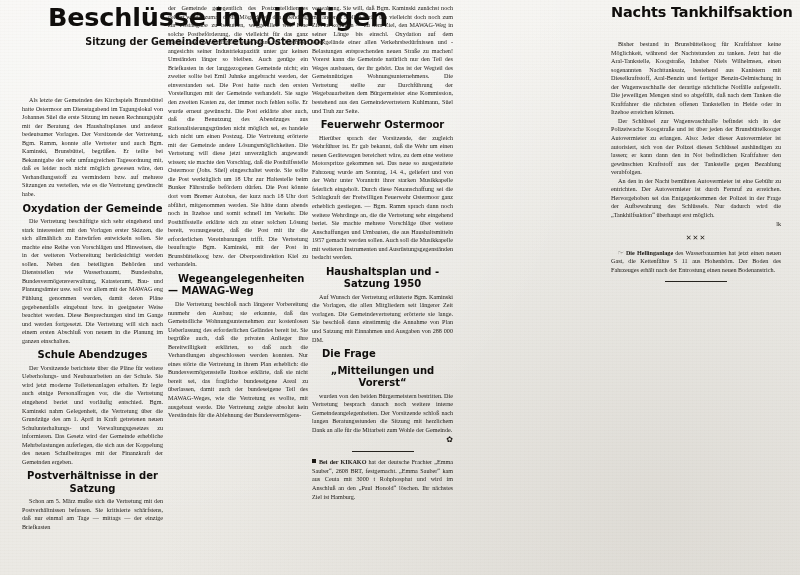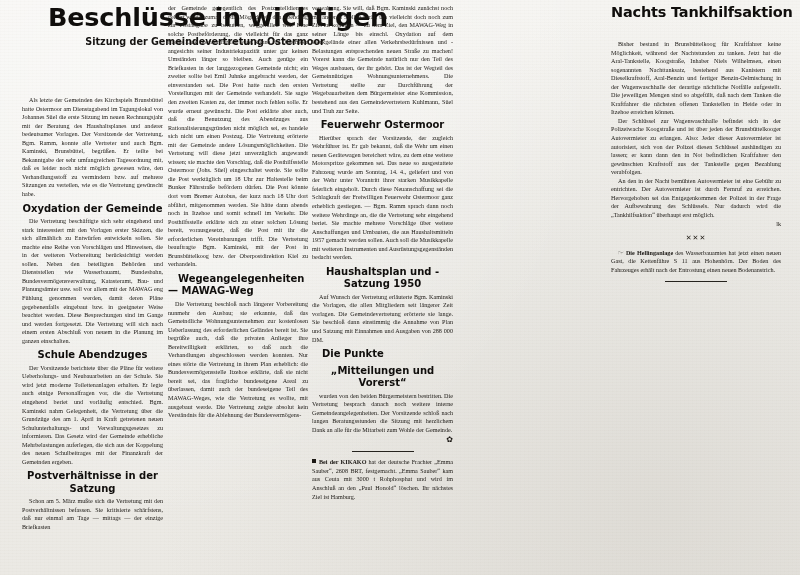--- a/index.html
+++ b/index.html
@@ -132,21 +132,21 @@
     <h3 class="left">Wegeangelegenheiten — MAWAG-Weg</h3>
     <p>Die Vertretung beschloß nach längerer Vorbereitung nunmehr den Ausbau; sie erkannte, daß das Gemeindliche Wohnungsunternehmen zur kostenlosen Ueberlassung des erforderlichen Geländes bereit ist. Sie begrüßte auch, daß die privaten Anlieger ihre Bereitwilligkeit erklärten, so daß auch die Verhandlungen abgeschlossen werden konnten. Nur eines störte die Vertretung in ihrem Plan erheblich: die Bundesvermögensstelle Itzehoe erklärte, daß sie nicht bereit sei, das fragliche bundeseigene Areal zu überlassen, damit auch der bundeseigene Teil des MAWAG-Weges, wie die Vertretung es wollte, mit ausgebaut werde. Die Vertretung zeigte absolut kein Verständnis für die Ablehnung der Bundesvermögens-</p>
   </div>
 
   <div class="col" id="col3">
     <p class="noind">verwaltung. Sie will, daß Bgm. Kaminski zunächst noch mit anderen Stellen berät, um vielleicht doch noch zum Ziel zu kommen — zu dem Ziel, den MAWAG-Weg in seiner Länge bis einschl. Oxydation auf dem Werkgelände einer allen Verkehrsbedürfnissen und -Belastungen entsprechenden neuen Straße zu machen! Vorerst kann die Gemeinde natürlich nur den Teil des Weges ausbauen, der ihr gehört. Das ist der Wegteil des Gemeinnützigen Wohnungsunternehmens. Die Vertretung stellte zur Durchführung der Wegebauarbeiten dem Bürgermeister eine Kommission, bestehend aus den Gemeindevertretern Kuhlmann, Süel und Truh zur Seite.</p>
     <h3>Feuerwehr Ostermoor</h3>
     <p>Hierüber sprach der Vorsitzende, der zugleich Wehrführer ist. Er gab bekannt, daß die Wehr um einen neuen Gerätewagen bereichert wäre, zu dem eine weitere Motorspritze gekommen sei. Das neue so ausgestattete Fahrzeug wurde am Sonntag, 14. 4., geliefert und von der Wehr unter Vorantritt ihrer starken Musikkapelle feierlich eingeholt. Durch diese Neuanschaffung sei die Schlagkraft der Freiwilligen Feuerwehr Ostermoor ganz erheblich gestiegen. — Bgm. Ramm sprach dann noch weitere Wehrdinge an, die die Vertretung sehr eingehend beriet. Sie machte mehrere Vorschläge über weitere Anschaffungen und Umbauten, die aus Haushaltsmitteln 1957 gemacht werden sollen. Auch soll die Musikkapelle mit weiteren Instrumenten und Ausrüstungsgegenständen bedacht werden.</p>
     <h3>Haushaltsplan und -Satzung 1950</h3>
     <p>Auf Wunsch der Vertretung erläuterte Bgm. Kaminski die Vorlagen, die allen Mitgliedern seit längerer Zeit vorlagen. Die Gemeindevertretung erörterte sie lange. Sie beschloß dann einstimmig die Annahme von Plan und Satzung mit Einnahmen und Ausgaben von 288 000 DM.</p>
-    <h3 class="left">Die Punkte</h3>
+    <h3 class="left">Die Frage</h3>
     <h3>„Mitteilungen und Vorerst“</h3>
     <p>wurden von den beiden Bürgermeistern bestritten. Die Vertretung besprach danach noch weitere interne Gemeindeangelegenheiten. Der Vorsitzende schloß nach langen Beratungsstunden die Sitzung mit herzlichem Dank an alle für die Mitarbeit zum Wohle der Gemeinde.</p>
     <span class="star">✿</span>
     <hr class="rule">
     <p class="noind"><span class="sq"></span><span><span class="b">Bei der KIKAKO</span> hat der deutsche Frachter „Emma Sauber“, 2608 BRT, festgemacht. „Emma Sauber“ kam aus Ceuta mit 3000 t Rohphosphat und wird im Anschluß an den „Paul Honold“ löschen. Ihr nächstes Ziel ist Hamburg.</span></p>
   </div>
 
   <div class="col" id="col4"></div>
 
   <div class="col" id="col5">

